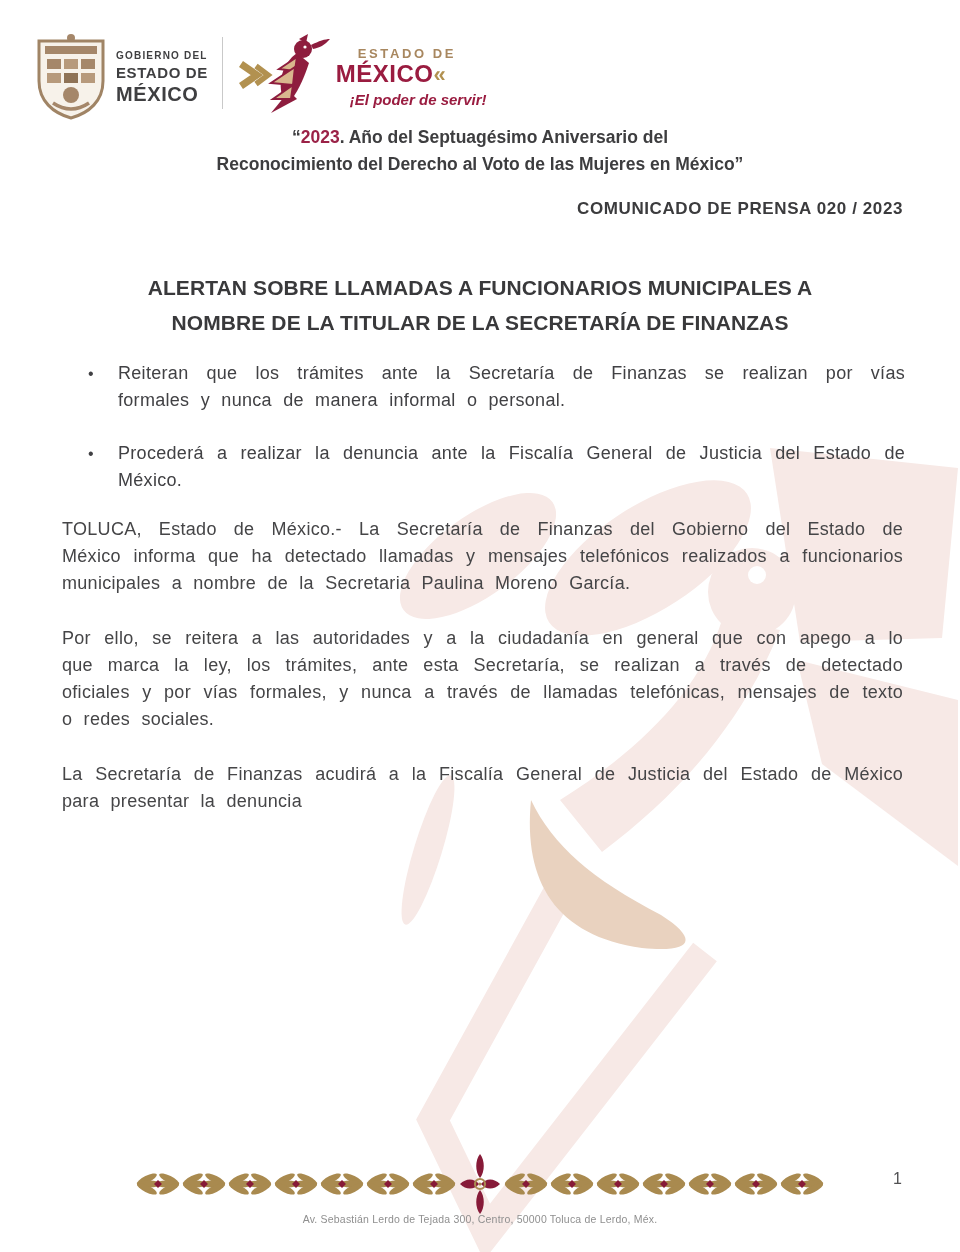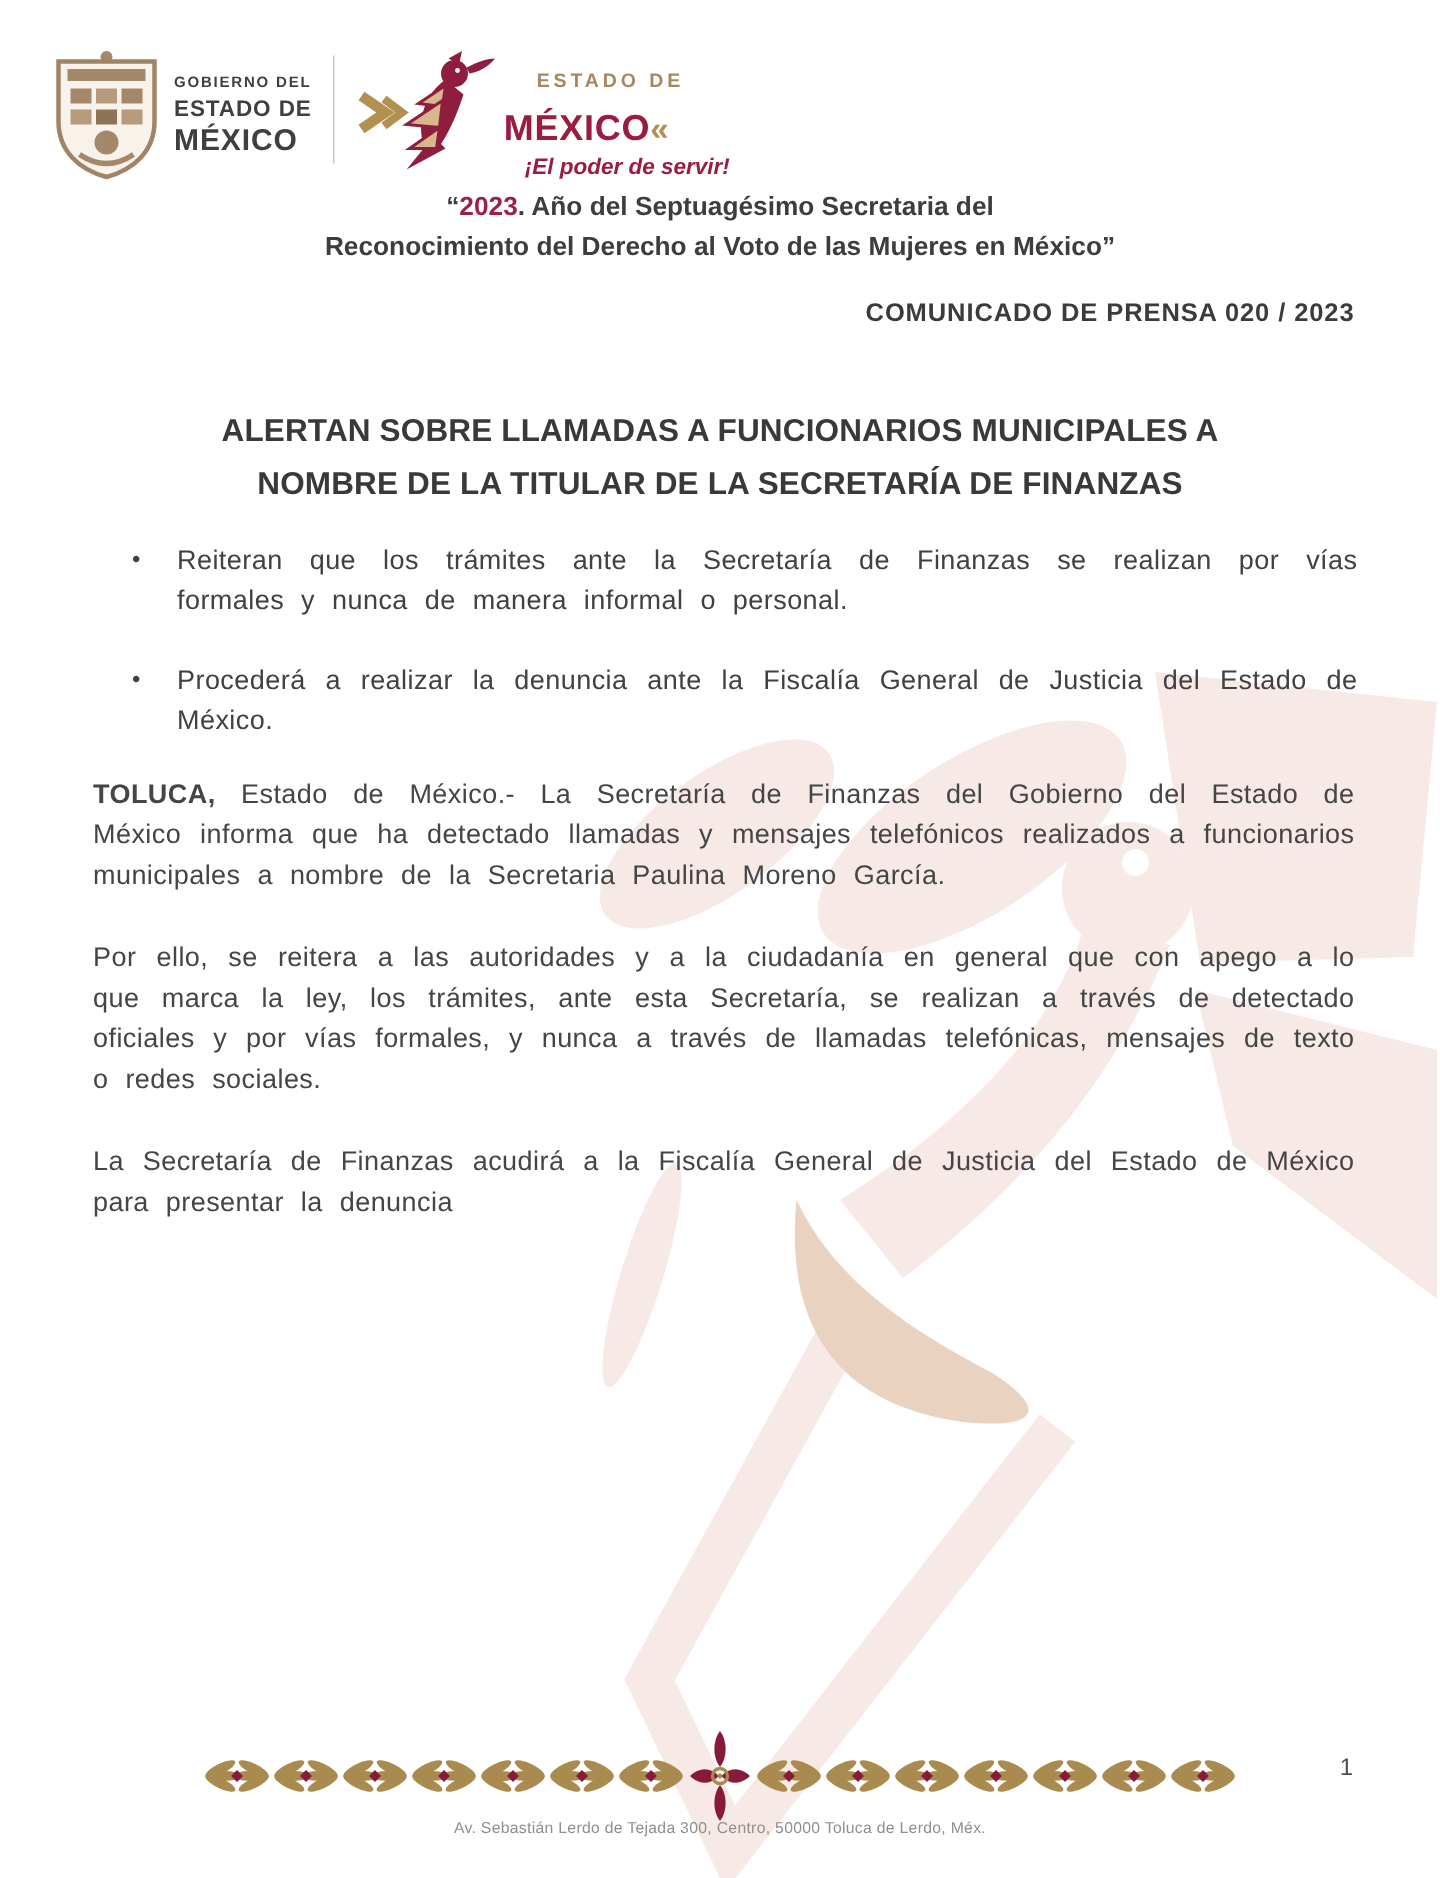--- a/index.html
+++ b/index.html
@@ -17,21 +17,21 @@
   .header { top:33px; left:35px; display:flex; align-items:flex-start; }
   .gov-logo { display:flex; align-items:center; }
   .gov-wordmark { margin-left:9px; color:#3f3f41; }
   .gov-l1 { font-size:10px; font-weight:700; letter-spacing:1.2px; line-height:14px; }
   .gov-l2 { font-size:15px; font-weight:700; letter-spacing:0.6px; line-height:19px; }
   .gov-l3 { font-size:20px; font-weight:700; letter-spacing:0.6px; line-height:24px; }
   .header-divider { width:1px; height:72px; background:#c9c9c9; margin:4px 14px 0 14px; }
   .brand-logo { display:flex; align-items:flex-start; }
   .brand-text { margin-left:4px; margin-top:13px; }
   .brand-region { color:#a8875f; font-size:13px; font-weight:600; letter-spacing:2.6px; line-height:15px; padding-left:22px; }
-  .brand-name-row { line-height:26px;margin-top:12px; }
+  .brand-name-row { line-height:26px; }
   .brand-name { color:#9a1c40; font-size:24px; font-weight:800; letter-spacing:0.5px; }
   .brand-mark { color:#b29150; font-size:22px; font-weight:800; }
   .brand-slogan { color:#9a1c40; font-size:15px; font-weight:700; font-style:italic; line-height:19px; padding-left:14px; }
 
   
   .motto { top:124px; left:0; width:100%; text-align:center;
            font-size:17.5px; font-weight:700; line-height:27px; color:#3d3d3f; }
   .motto .year { color:#9b2247; }
   .comunicado { top:196px; right:57px; text-align:right;
                 font-size:17px; line-height:26px; letter-spacing:0.6px; color:#3b3b3d;font-weight:bold; }
@@ -44,21 +44,21 @@
   .bullets { top:360px; left:88px; right:55px; list-style:none; }
   .bullets li { display:flex; margin-bottom:26px; }
   .bullet-dot { width:30px; flex:0 0 30px; font-size:16px; line-height:27px; color:#414144; }
   .bullet-text { flex:1; text-align:justify; font-size:18px; line-height:27px;
                  letter-spacing:0.3px; word-spacing:6px; color:#414144; }
 
   
   .bodytext { top:516px; left:62px; right:57px; }
   .bodytext p { text-align:justify; font-size:18px; line-height:27px;
                 letter-spacing:0.3px; word-spacing:6px; color:#454547; margin-bottom:28px; }
-  .lead-bold { font-weight:700;margin-top:45px; }
+  .lead-bold { font-weight:400;margin-top:45px; }
 
   
   .ornament { top:1152px; left:50%; transform:translateX(-50%); width:690px; height:64px; }
   .address { top:1213px; left:0; width:100%; text-align:center;
              font-size:10.5px; letter-spacing:0.2px; color:#8f8f8f; }
   .page-number { top:1170px; right:58px; font-size:16px; color:#515153; }
 </style>
 </head>
 <body>
 
@@ -120,21 +120,21 @@
       </svg>
       <div class="brand-text">
         <div class="brand-region">ESTADO DE</div>
         <div class="brand-name-row"><span class="brand-name">MÉXICO</span><span class="brand-mark">«</span></div>
         <div class="brand-slogan">¡El poder de servir!</div>
       </div>
     </div>
   </div>
 
   <div class="motto">
-    <div><span>“</span><span class="year">2023</span><span>. Año del Septuagésimo Secretaria del</span></div>
+    <div><span>“</span><span class="year">2023</span><span>. Año del Septuagésimo Aniversario del</span></div>
     <div>Reconocimiento del Derecho al Voto de las Mujeres en México”</div>
   </div>
 
   <div class="comunicado">
     <div>COMUNICADO DE PRENSA 020 / 2023</div>
   </div>
 
   <h1 class="doc-title">
     <div>ALERTAN SOBRE LLAMADAS A FUNCIONARIOS MUNICIPALES A</div>
     <div>NOMBRE DE LA TITULAR DE LA SECRETARÍA DE FINANZAS</div>

